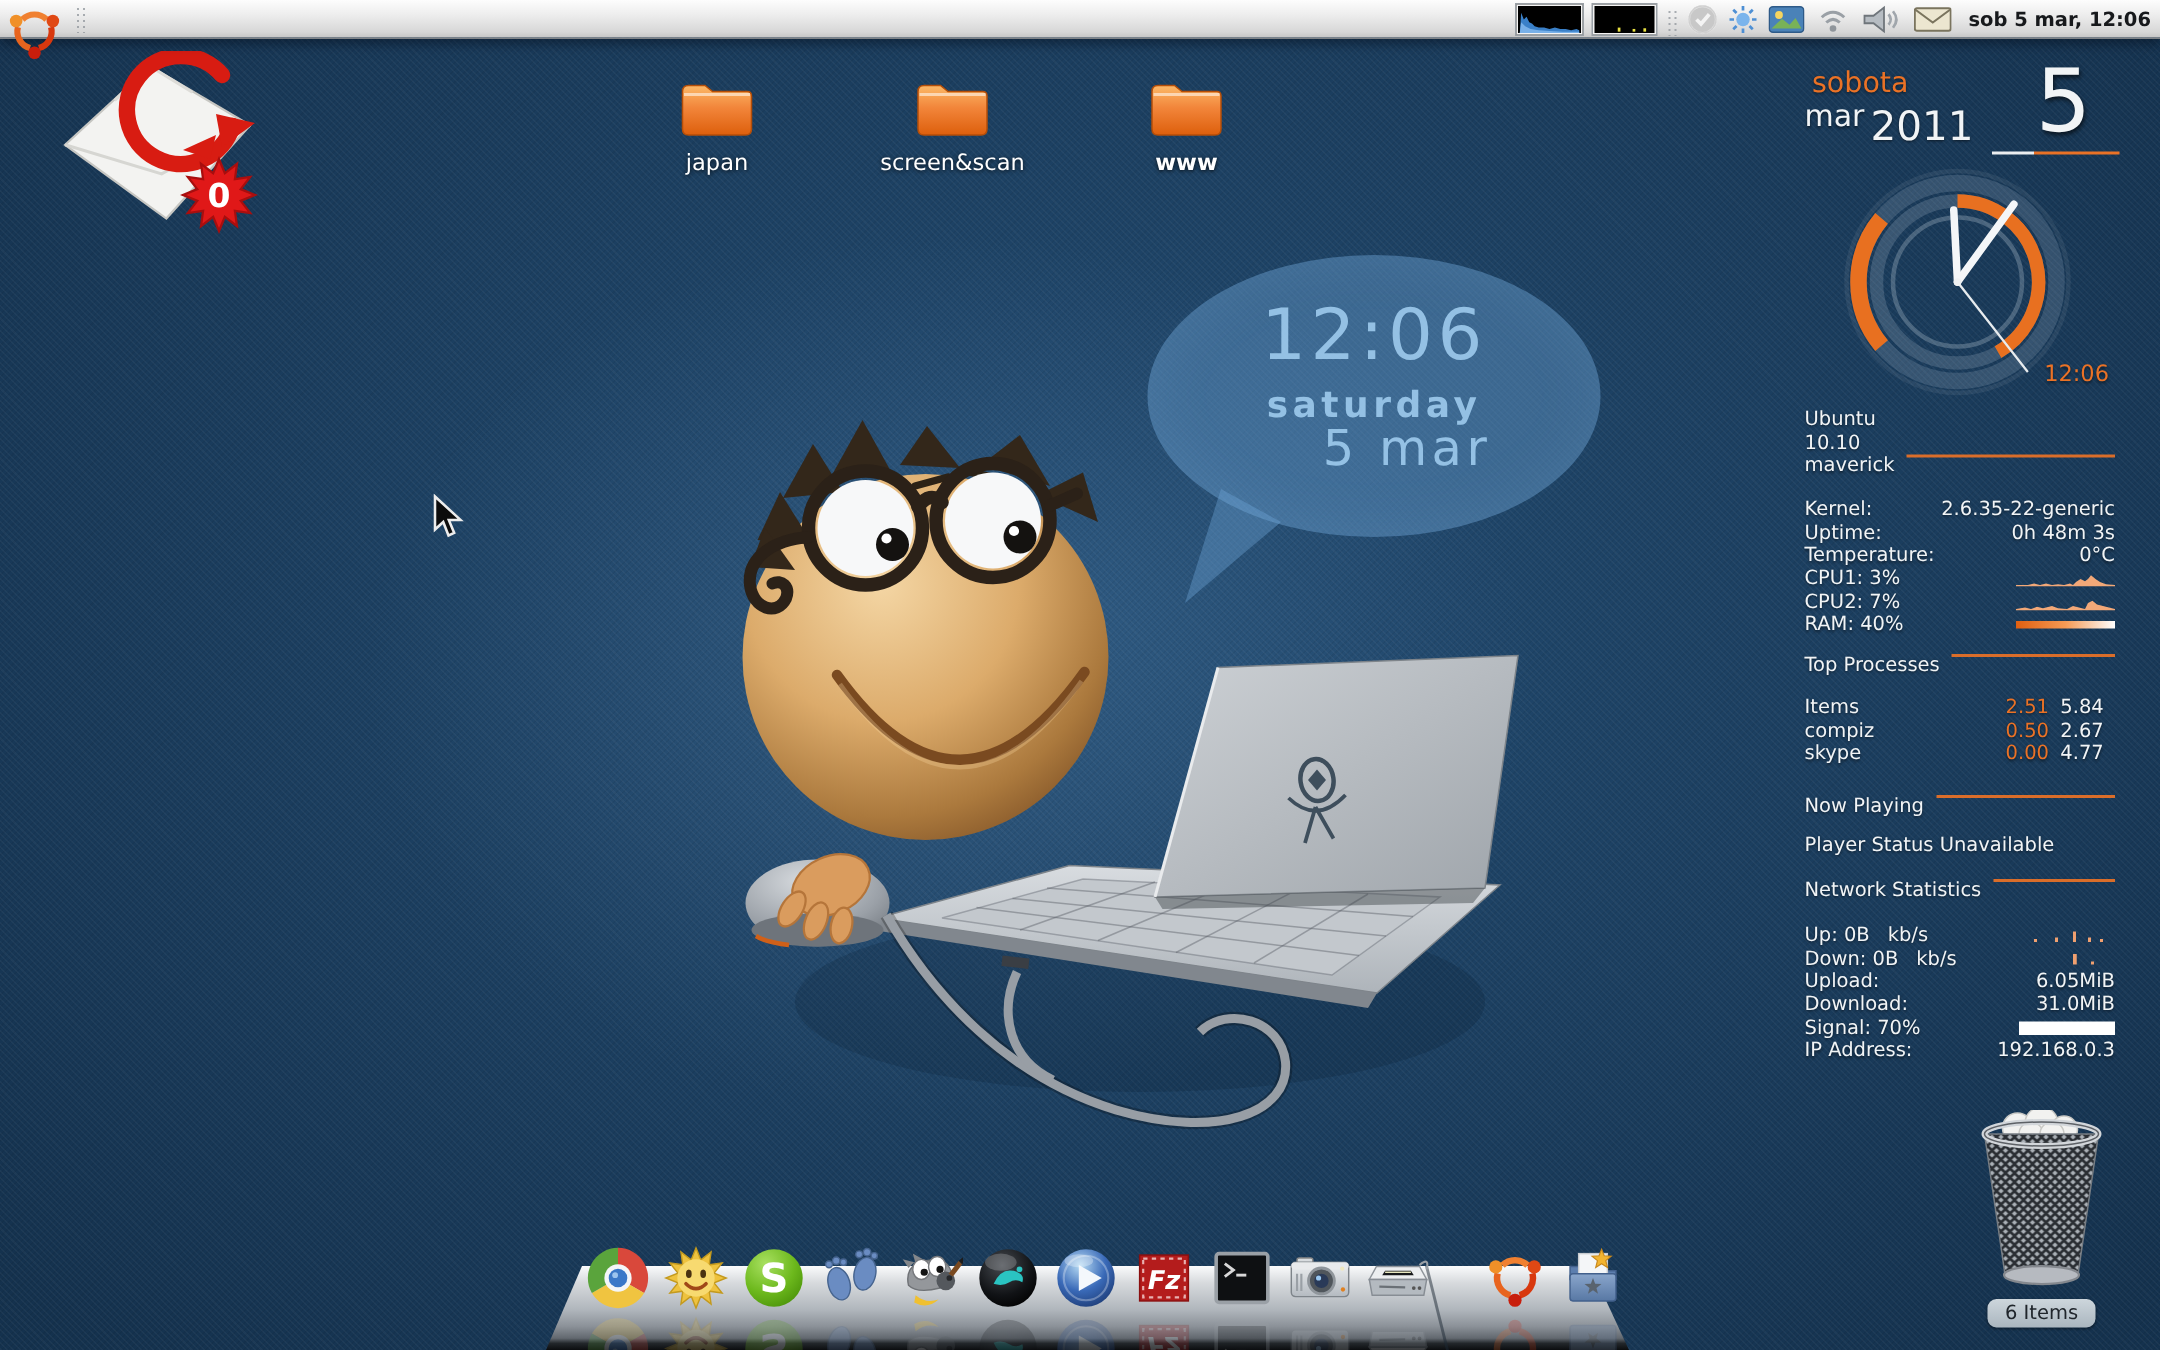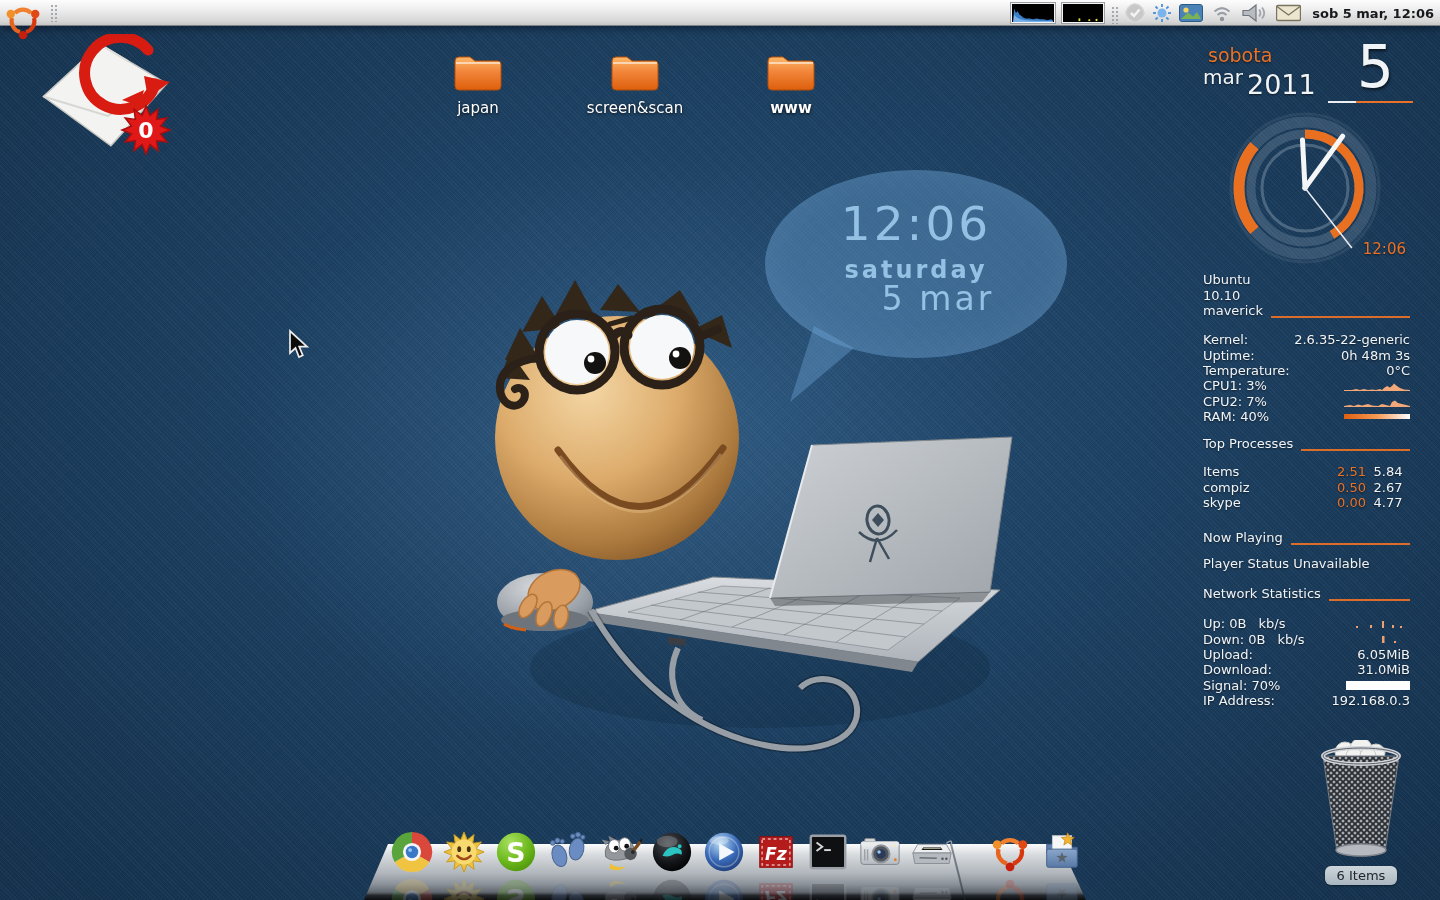--- a/index.html
+++ b/index.html
@@ -50,21 +50,21 @@
   .c-weekday { left:5px; top:0; color:#ea7226; font-size:19px; }
   .c-month { left:0; top:21px; font-size:20px; }
   .c-year { left:44px; top:25px; font-size:27px; }
   .c-day { right:16px; top:-6px; font-size:58px; line-height:1; text-shadow:1px 2px 3px rgba(0,0,0,.6); }
   .c-dline-w { left:125px; top:57px; width:28px; height:2px; background:#eceef0; }
   .c-dline-o { left:153px; top:57px; right:-3px; height:2px; background:#ea7226; }
   .c-clock { left:22px; top:64px; }
   .c-clocktime { right:4px; top:196px; color:#ea7226; font-size:15px; }
   .c-block { position:absolute; left:0; right:0; }
   .c-row { display:flex; justify-content:space-between; align-items:center; height:15.4px; }
-  .c-head { display:flex; align-items:flex-end; gap:8px; height:15.4px; }
+  .c-head { display:flex; align-items:flex-start; gap:8px; height:15.4px; }
   .hline { flex:1; height:2px; background:#ea7226; opacity:.92; }
   .p-name { flex:1; }
   .p-cpu { width:46px; text-align:right; color:#ea7226; }
   .p-mem { width:44px; text-align:center; }
   .unit { margin-left:12px; margin-right:auto; }
   .rambar { width:66px; height:5px; background:linear-gradient(90deg,#e05f10,#f59a55,#ffffff); }
   .sigbar { width:64px; height:9px; background:#fff; }
 
   
   .trash { position:absolute; left:1306px; top:740px; width:110px; text-align:center; z-index:10; }

